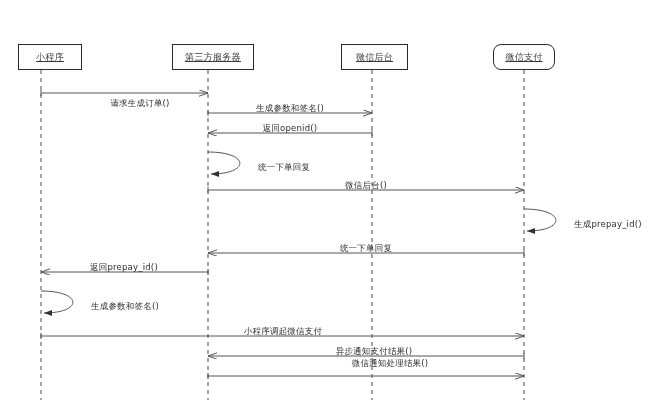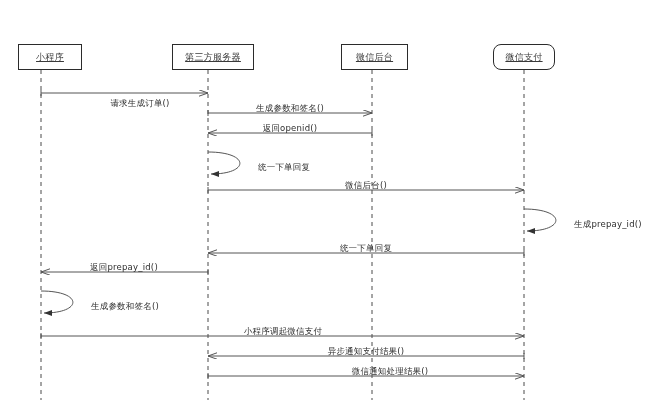--- a/index.html
+++ b/index.html
@@ -144,16 +144,16 @@
       <div class="msg-label center" style="left: 140px; top: 98px;">请求生成订单()</div>
       <div class="msg-label center" style="left: 290px; top: 103px;">生成参数和签名()</div>
       <div class="msg-label center" style="left: 290px; top: 123px;">返回openid()</div>
       <div class="msg-label left" style="left: 258px; top: 162px;">统一下单回复</div>
       <div class="msg-label center" style="left: 366px; top: 180px;">微信后台()</div>
       <div class="msg-label left" style="left: 574px; top: 219px;">生成prepay_id()</div>
       <div class="msg-label center" style="left: 366px; top: 243px;">统一下单回复</div>
       <div class="msg-label center" style="left: 124px; top: 262px;">返回prepay_id()</div>
       <div class="msg-label left" style="left: 91px; top: 301px;">生成参数和签名()</div>
       <div class="msg-label center" style="left: 283px; top: 326px;">小程序调起微信支付</div>
-      <div class="msg-label center" style="left: 366px; top: 346px;">异步通知支付结果()</div>
-      <div class="msg-label center" style="left: 366px; top: 366px; padding-left: 48px;">微信通知处理结果()</div>
+      <div class="msg-label center" style="left: 374px; top: 346px;">异步通知支付结果()</div>
+      <div class="msg-label center" style="left: 366px; top: 358px; padding-left: 48px;">微信通知处理结果()</div>
     </div>
 </div>
 
 </body></html>

